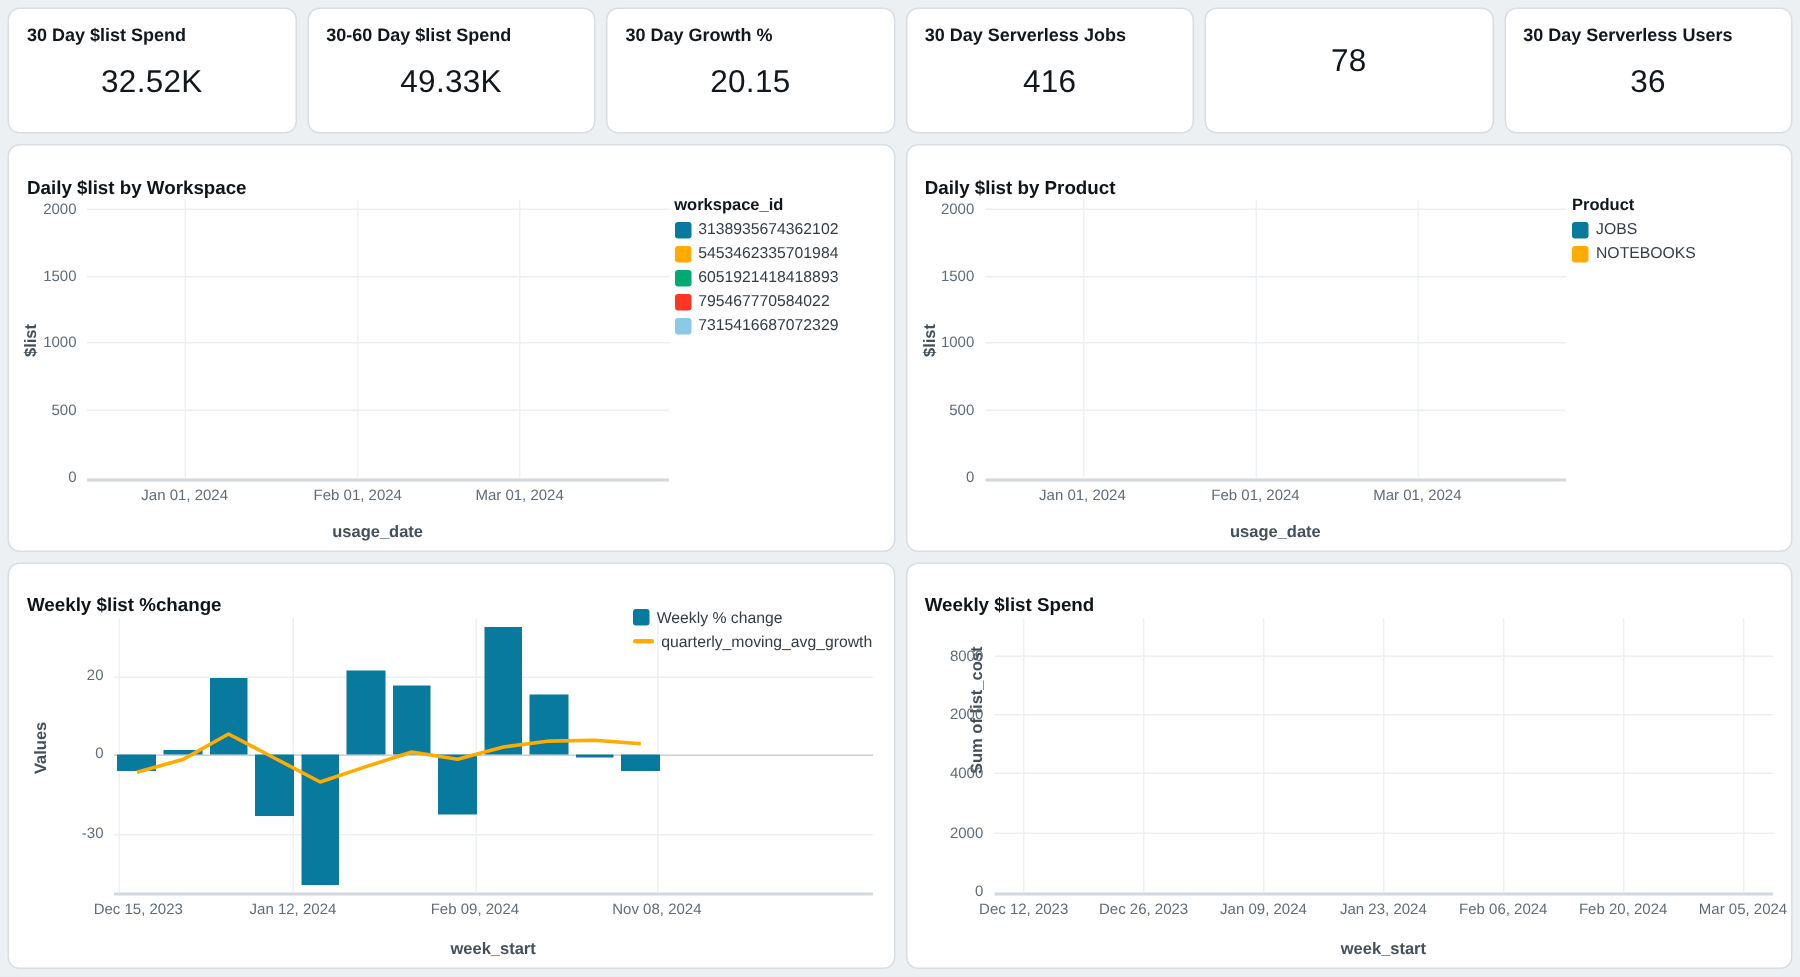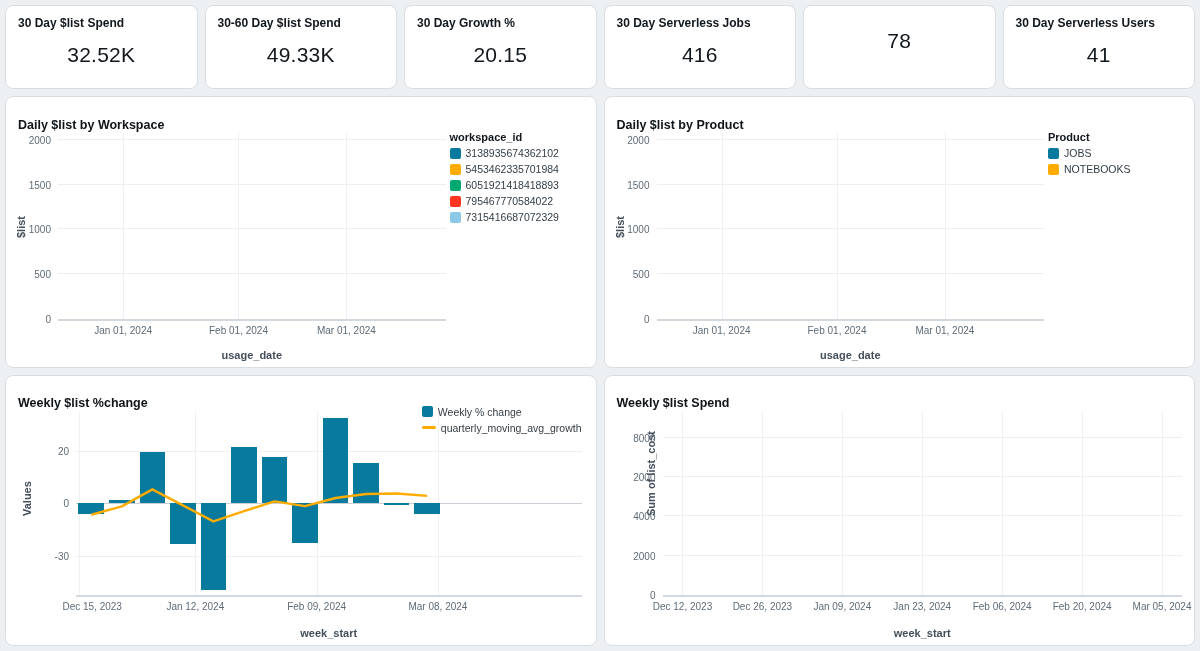--- a/index.html
+++ b/index.html
@@ -52,21 +52,21 @@
     </div>
     <div class="kpi-card">
       <div class="kpi-label">30 Day Serverless Jobs</div>
       <div class="kpi-value">416</div>
     </div>
     <div class="kpi-card">
       <div class="kpi-value">78</div>
     </div>
     <div class="kpi-card">
       <div class="kpi-label">30 Day Serverless Users</div>
-      <div class="kpi-value">41</div>
+      <div class="kpi-value">36</div>
     </div>
   </div>
 
   <div class="panel-row">
     <section class="panel" style="--pl:52px; --pr:150px; --pt:36px; --pb:46px;">
       <h3 class="panel-title">Daily $list by Workspace</h3>
       <div class="ylab">$list</div>
       <div class="plot" id="plot-0">
           <div class="ytick" style="bottom: calc(0%); top: auto; transform: translateY(50%);">0</div>
           <div class="gridline-h" style="bottom: 24.0385%;"></div>
@@ -955,21 +955,21 @@
           <div class="ytick" style="top: 50%; transform: translateY(-50%);">0</div>
           <div class="gridline-h" style="top: 21.4286%;"></div>
           <div class="ytick" style="top: 21.4286%; transform: translateY(-50%);">20</div>
           <div class="gridline-v" style="left: 0.5%;"></div>
           <div class="xtick" style="left: 3.2%;">Dec 15, 2023</div>
           <div class="gridline-v" style="left: 23.6%;"></div>
           <div class="xtick" style="left: 23.6%;">Jan 12, 2024</div>
           <div class="gridline-v" style="left: 47.6%;"></div>
           <div class="xtick" style="left: 47.6%;">Feb 09, 2024</div>
           <div class="gridline-v" style="left: 71.6%;"></div>
-          <div class="xtick" style="left: 71.6%;">Mar 08, 2024</div>
+          <div class="xtick" style="left: 71.6%;">Nov 08, 2024</div>
           <div class="pbars">
             <div class="pbar" style="left: 0.666667%; width: 7%; height: 5.85714%; top: 50%; background: rgb(7, 122, 157);"></div>
             <div class="pbar" style="left: 9%; width: 7%; height: 2%; top: 48%; background: rgb(7, 122, 157);"></div>
             <div class="pbar" style="left: 17.3333%; width: 7%; height: 27.8571%; top: 22.1429%; background: rgb(7, 122, 157);"></div>
             <div class="pbar" style="left: 25.6667%; width: 7%; height: 22.1429%; top: 50%; background: rgb(7, 122, 157);"></div>
             <div class="pbar" style="left: 34%; width: 7%; height: 47.2857%; top: 50%; background: rgb(7, 122, 157);"></div>
             <div class="pbar" style="left: 42.3333%; width: 7%; height: 30.7143%; top: 19.2857%; background: rgb(7, 122, 157);"></div>
             <div class="pbar" style="left: 50.6667%; width: 7%; height: 25.4286%; top: 24.5714%; background: rgb(7, 122, 157);"></div>
             <div class="pbar" style="left: 59%; width: 7%; height: 21.7143%; top: 50%; background: rgb(7, 122, 157);"></div>
             <div class="pbar" style="left: 67.3333%; width: 7%; height: 46.4286%; top: 3.57143%; background: rgb(7, 122, 157);"></div>

